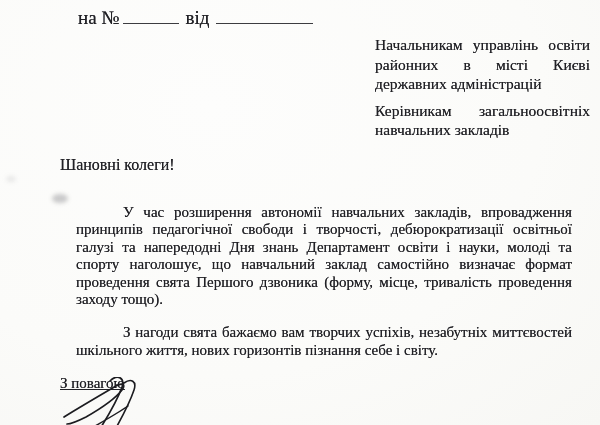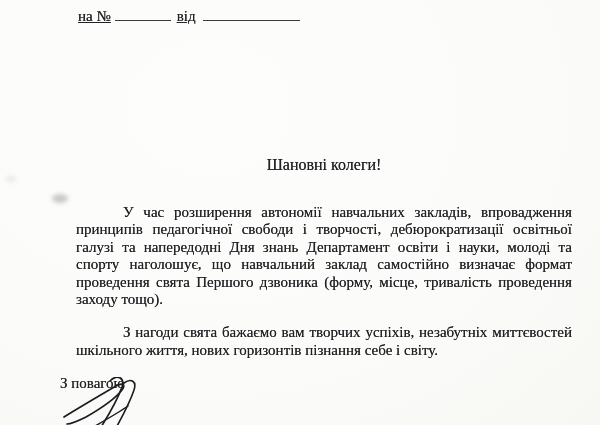--- a/index.html
+++ b/index.html
@@ -9,53 +9,53 @@
     background:radial-gradient(ellipse at 35% 25%, #fdfdfc 0%, #fbfbf9 60%, #f7f7f4 100%);
     overflow:hidden;
     font-family:"Liberation Serif", serif;
     color:#212126;
   }
   .txt{ text-shadow:0 0 .35px rgba(25,25,30,.75); }
 
   
   .ref-line{
     position:absolute; left:78px; top:7px;
-    font-size:15px; white-space:nowrap;text-decoration:underline;
+    font-size:19px; white-space:nowrap;
   }
   .blank{
     display:inline-block; height:13px;
     border-bottom:1px solid #3c3c40;
     vertical-align:baseline;
   }
   .blank.num{ width:56px; margin:0 6px 0 4px; }
   .blank.date{ width:97px; margin-left:7px; }
 
   
   .recipients{
     position:absolute; left:375px; top:35px; width:215px;
     font-size:15.5px; line-height:19.5px;
     text-align:justify;
   }
   .recipients .block + .block{ margin-top:7px; }
 
   
   .salutation{
     position:absolute; left:60px; top:156px; width:528px;
-    text-align:center; font-size:16px;
+    text-align:left; font-size:16px;
   }
 
   
   .letter-body{
     position:absolute; left:60px; top:188px; width:528px;
     font-size:15px; line-height:17.4px;
   }
   .letter-body p{
     margin:16px; text-indent:47px; text-align:justify;
   }
-  .regards{ margin-top:12px; }
+  .regards{ margin-top:12px;text-decoration:underline; }
   .sign-row{
     margin-top:10px;
     display:flex; justify-content:space-between; align-items:flex-start;
   }
   .signer-name{ margin-right:48px;margin-top:28px; }
   .signature{
     margin-top:-26px; flex:0 0 auto;
   }
   .signature svg{ display:block; }
 
@@ -72,20 +72,24 @@
 
 <div class="paper">
 
   <div class="smudge"></div>
   <div class="smudge s2"></div>
 
   <div class="ref-line txt">
     <span>на №</span><span class="blank num"></span><span>від</span><span class="blank date"></span>
   </div>
 
+  <div class="recipients txt">
+    <div class="block">Начальникам управлінь освіти районних в місті Києві державних адміністрацій</div>
+    <div class="block">Керівникам загальноосвітніх навчальних закладів</div>
+  </div>
 
   <div class="salutation txt">Шановні колеги!</div>
 
   <div class="letter-body txt">
     <p>У час розширення автономії навчальних закладів, впровадження принципів педагогічної свободи і творчості, дебюрократизації освітньої галузі та напередодні Дня знань Департамент освіти і науки, молоді та спорту наголошує, що навчальний заклад самостійно визначає формат проведення свята Першого дзвоника (форму, місце, тривалість проведення заходу тощо).</p>
     <p>З нагоди свята бажаємо вам творчих успіхів, незабутніх миттєвостей шкільного життя, нових горизонтів пізнання себе і світу.</p>
 
     <div class="regards">З повагою</div>
 
     <div class="sign-row">

